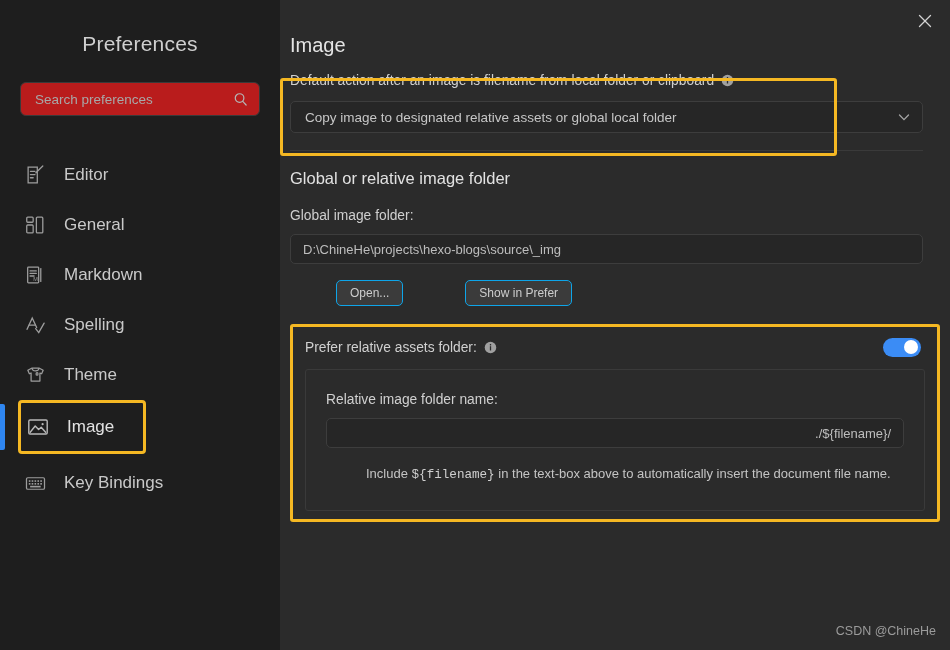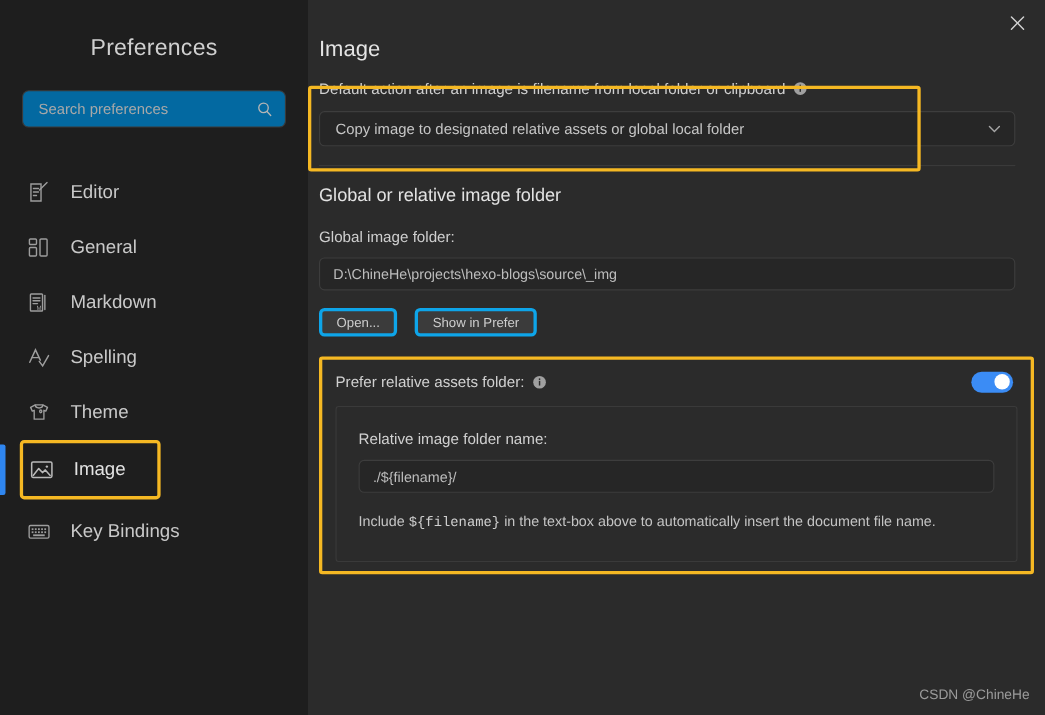--- a/index.html
+++ b/index.html
@@ -46,21 +46,21 @@
 
   .search-wrap {
     margin: 26px 20px 0 20px;
     position: relative;
     height: 34px;
   }
 
   .search-box {
     width: 100%;
     height: 34px;
-    background: #0369a1;
+    background: #b91c1c;
     border: 1px solid #3a3a3a;
     border-radius: 6px;
     color: #b9b9b9;
     font-family: "Liberation Sans", sans-serif;
     font-size: 13.5px;
     padding: 0 34px 0 14px;
     outline: none;
   }
   .search-box::placeholder { color: #a8a8a8; }
 
@@ -258,29 +258,30 @@
 
   .btn-row {
     display: flex;
     gap: 16px;
     margin-top: 16px;
   }
 
   .btn {
     height: 26px;
     background: #3b3b3b;
-    border: 3px solid #0ea5e9;
+    border: 1px solid #0ea5e9;
     border-radius: 5px;
     color: #cdcdcd;
     font-family: "Liberation Sans", sans-serif;
     font-size: 12px;
     padding: 0 13px;
     cursor: pointer;
     display: flex;
     align-items: center;
+    margin-left: 46px;
   }
 
   
   .annot-2 {
     position: relative;
     margin-top: 18px;
     width: 650px;
     height: 198px;
     border: 3px solid #f5b823;
     border-radius: 3px;
@@ -343,27 +344,29 @@
     background: #262626;
     border: 1px solid #3d3d3d;
     border-radius: 5px;
     color: #bdbdbd;
     font-family: "Liberation Sans", sans-serif;
     font-size: 13px;
     padding: 0 12px;
     outline: none;
     display: flex;
     align-items: center;
+    justify-content: flex-end;
   }
 
   .hint {
     margin-top: 18px;
     font-size: 13px;
     color: #c4c4c4;
     line-height: 1.3;
+    margin-left: 40px;
   }
   .hint code {
     font-family: "Liberation Mono", monospace;
     font-size: 12.6px;
     color: #cfcfcf;
   }
 
   .watermark {
     position: absolute;
     right: 14px;

